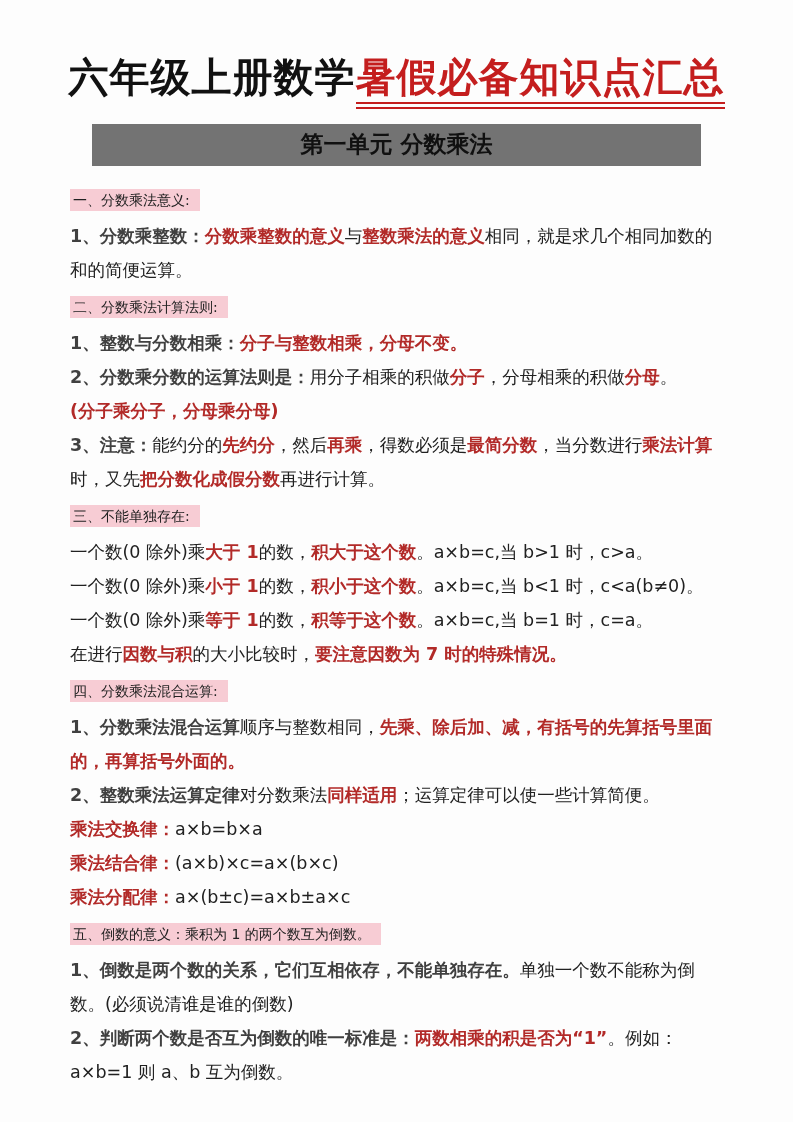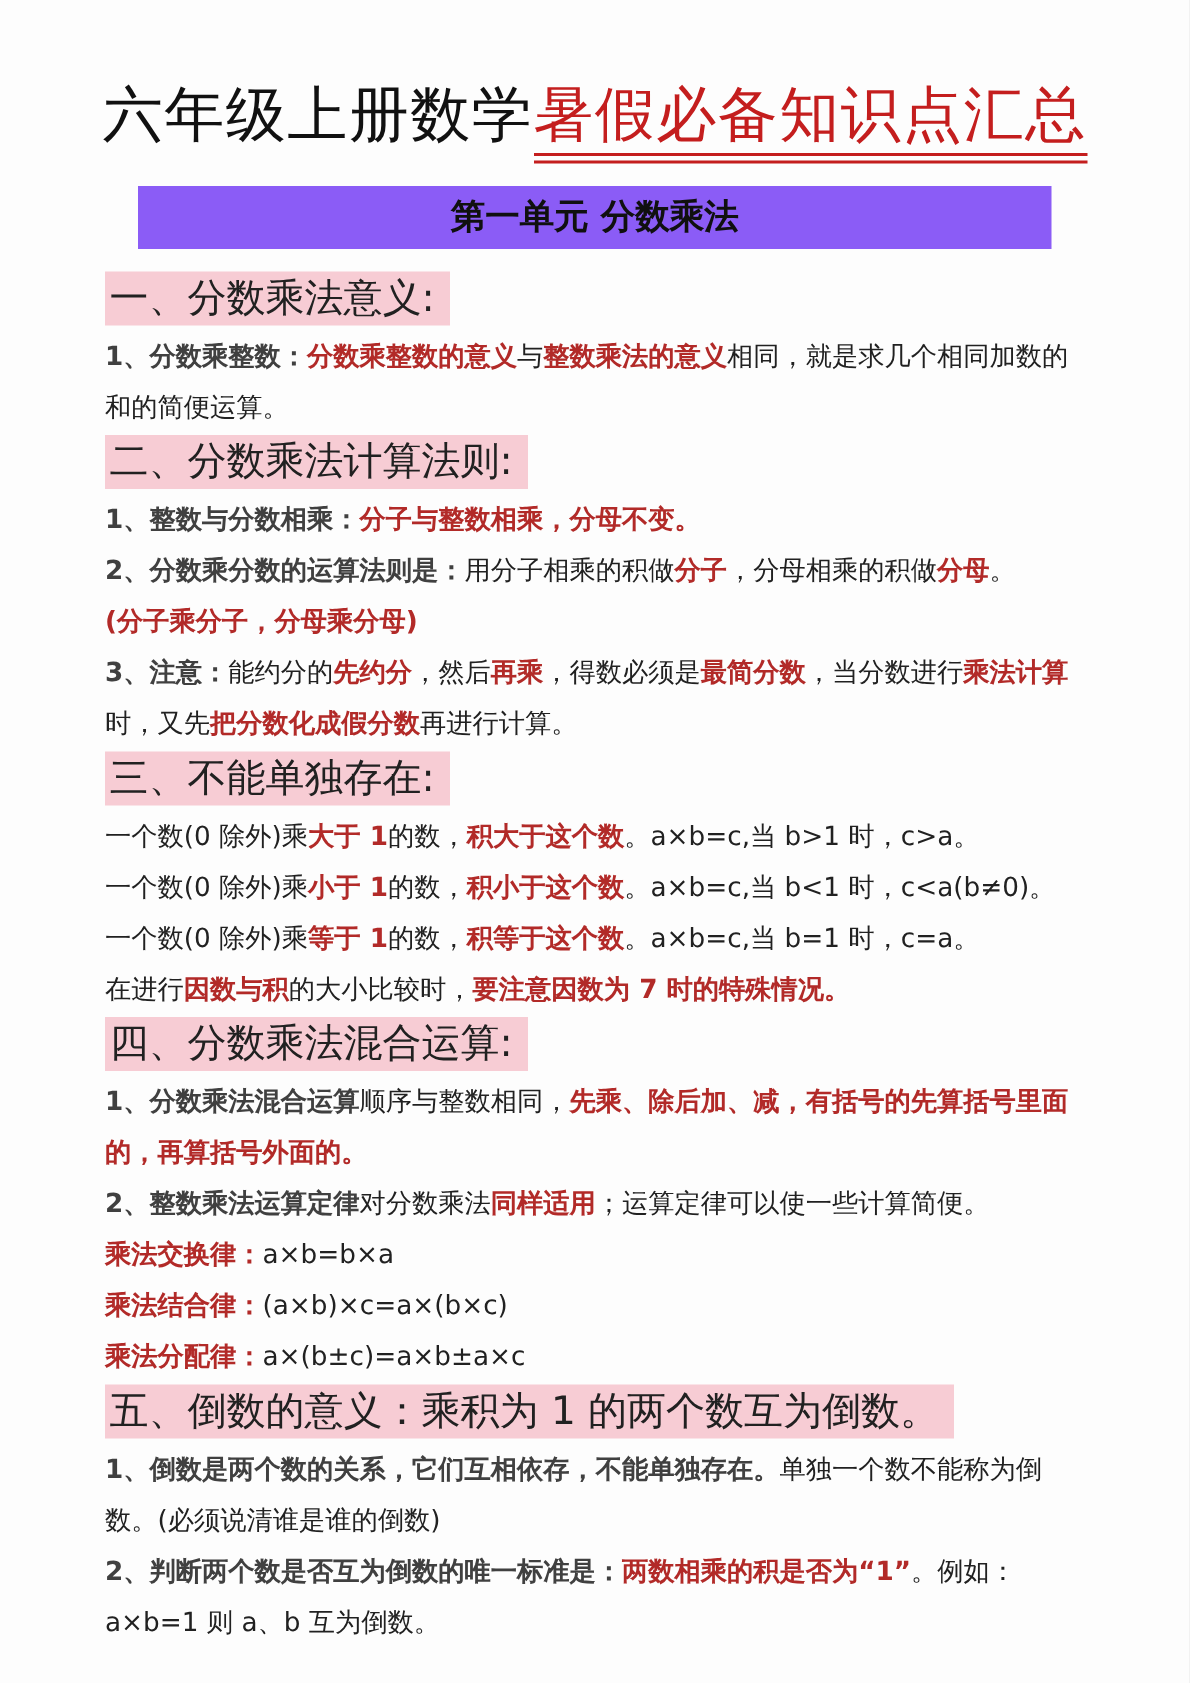--- a/index.html
+++ b/index.html
@@ -4,47 +4,47 @@
 <style>
   * { box-sizing: border-box; }
   html, body { margin: 0; padding: 0; background: #e9e9e9; }
   body { font-family: "DejaVu Sans", "Liberation Sans", sans-serif; }
   .page {
     width: 793px; height: 1122px; margin: 0 auto; background: #fdfdfd;
     position: relative; overflow: hidden;
   }
   .doc-title {
     margin: 0; padding-top: 52px; text-align: center;
-    font-size: 40px; font-weight: normal; letter-spacing: 1px;
+    font-size: 40px; font-weight: bold; letter-spacing: 1px;
     color: #111; line-height: 1.25; white-space: nowrap;
   }
   .title-red {
     color: #c41e1e;
     border-bottom: 7px double #c41e1e;
     padding-bottom: 2px;
   }
   .banner {
     margin: 22px 92px 0 92px;
-    background: #8b5cf6;
+    background: #737373;
     text-align: center;
     font-size: 23px; font-weight: bold; color: #101010;
     padding: 5px 0 6px 0;
   }
   .content {
     margin: 16px 68px 0 70px;
     font-size: 17.5px;
     line-height: 34px;
     color: #212121;
   }
   .para { margin: 0; }
   .heading { margin: 2px 0 2px 0; }
   .hl {
     background: #f7ccd4;
     font-weight: bold;
-    font-size: 26px;
+    font-size: 14px;
     color: #101010;
     padding: 3px 10px 3px 3px;
   }
   .seg-black { color: #212121; font-weight: normal; }
   .seg-blue  { color: #404040; font-weight: bold; }
   .seg-red   { color: #b22a28; font-weight: bold; }
 </style>
 </head>
 <body>
 

